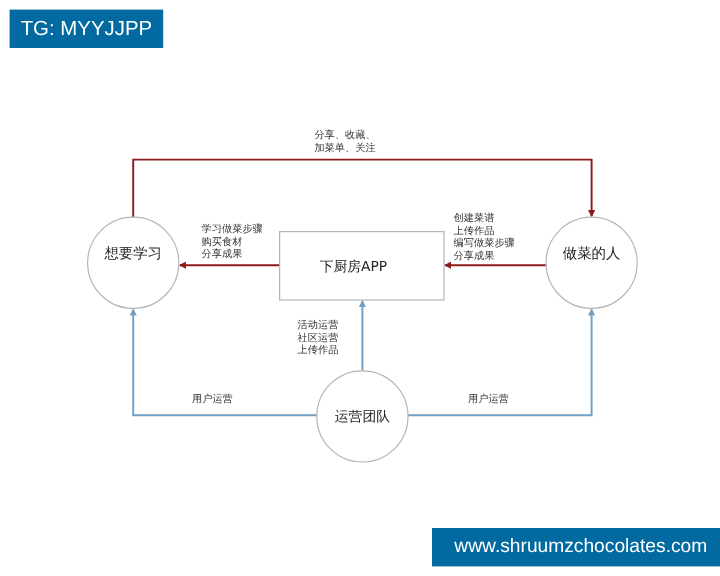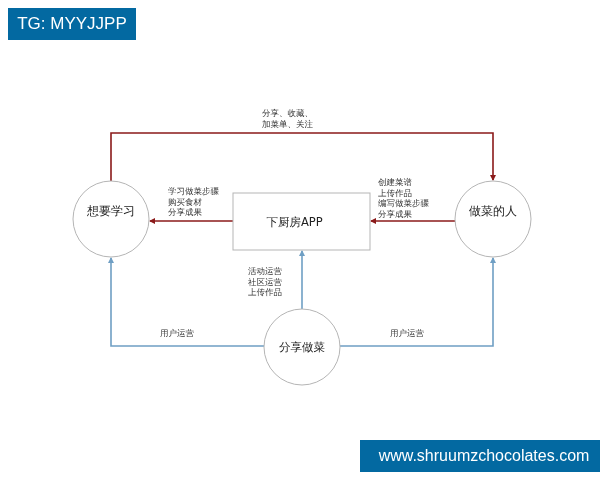--- a/index.html
+++ b/index.html
@@ -99,21 +99,21 @@
 
 <div class="node-label" style="left:455px; top:203px; width:76px;">
   <div>做菜的人</div>
 </div>
 
 <div class="node-label" style="left:233px; top:214px; width:123px; font-size:11.5px;">
   <span>下厨房APP</span>
 </div>
 
 <div class="node-label" style="left:264px; top:339px; width:76px; font-size:11.5px;">
-  <span>分享做菜</span>
+  <span>运营团队</span>
 </div>
 
 <div class="edge-label" style="left:262px; top:108px; width:80px;">
   <div>分享、收藏、</div>
   <div>加菜单、关注</div>
 </div>
 
 <div class="edge-label" style="left:168px; top:186px; width:70px;">
   <div>学习做菜步骤</div>
   <div>购买食材</div>

